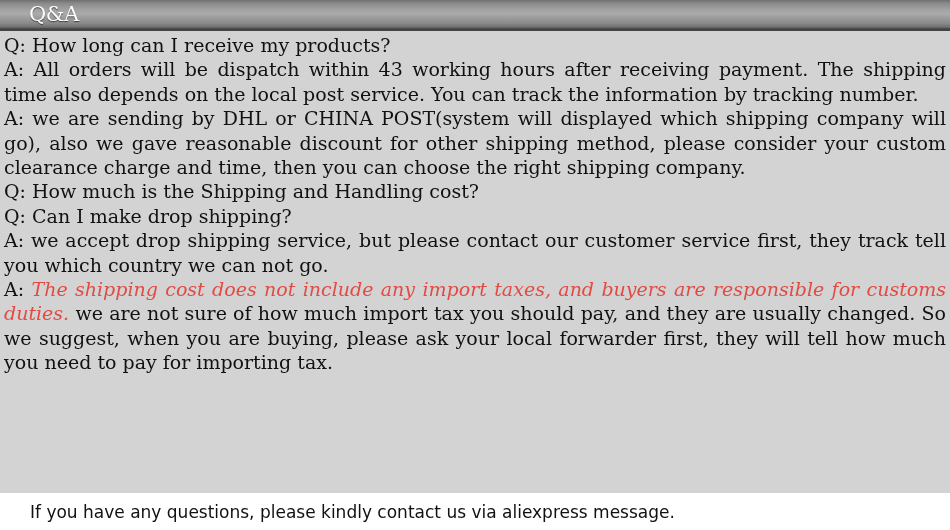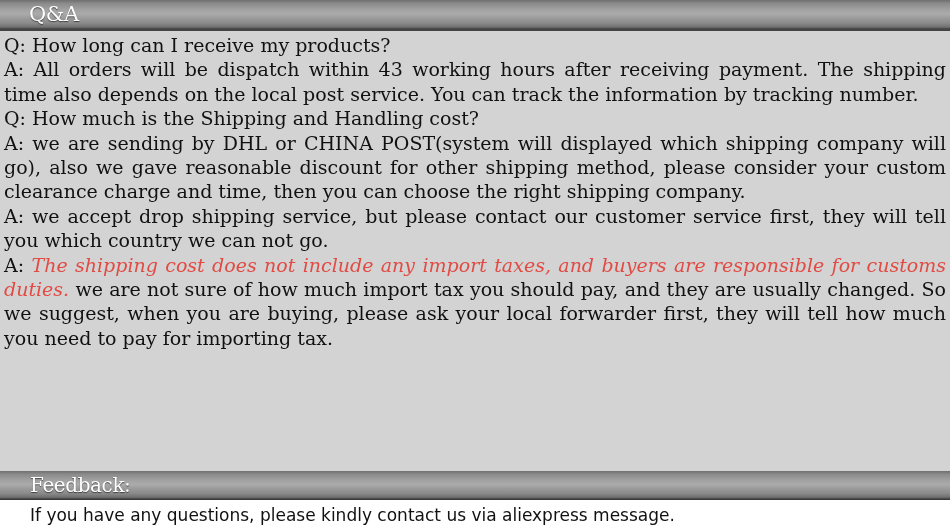--- a/index.html
+++ b/index.html
@@ -105,21 +105,21 @@
   }
   .emphasis-red {
     color: #e24b44;
     font-style: italic;
   }
 
   
   .feedback-body {
     flex: 0 0 auto;
     background: #ffffff;
-    height: 30px;
+    height: 37px;
     display: flex;
     align-items: center;
     padding-left: 30px;
     box-sizing: border-box;
   }
   .feedback-text {
     font-family: "DejaVu Sans", "Liberation Sans", sans-serif;
     font-size: 17px;
     line-height: 20px;
     color: #111111;
@@ -136,36 +136,34 @@
   </div>
 
   <div class="qa-body">
 
     <div class="qa-block">
       <p class="qa-line question"><span class="qa-prefix">Q:</span><span> How long can I receive my products?</span></p>
       <p class="qa-line answer"><span class="qa-prefix">A:</span><span> All orders will be dispatch within 43 working hours after receiving payment. The shipping time also depends on the local post service. You can track the information by tracking number.</span></p>
     </div>
 
     <div class="qa-block">
+      <p class="qa-line answer"><span class="qa-prefix">A:</span><span> we are sending by DHL or CHINA POST(system will displayed which shipping company will go), also we gave reasonable discount for other shipping method, please consider your custom clearance charge and time, then you can choose the right shipping company.</span></p>
       <p class="qa-line question"><span class="qa-prefix">Q:</span><span> How much is the Shipping and Handling cost?</span></p>
-      <p class="qa-line answer"><span class="qa-prefix">A:</span><span> we are sending by DHL or CHINA POST(system will displayed which shipping company will go), also we gave reasonable discount for other shipping method, please consider your custom clearance charge and time, then you can choose the right shipping company.</span></p>
     </div>
 
     <div class="qa-block">
-      <p class="qa-line answer"><span class="qa-prefix">A:</span><span> we accept drop shipping service, but please contact our customer service first, they will tell you which country we can not go.</span></p>
+      <p class="qa-line question"><span class="qa-prefix">Q:</span><span> Can I make drop shipping?</span></p>
+      <p class="qa-line answer"><span class="qa-prefix">A:</span><span> we accept drop shipping service, but please contact our customer service first, they track tell you which country we can not go.</span></p>
     </div>
 
 
     <div class="qa-block">
       <p class="qa-line answer"><span class="qa-prefix">A:</span><span class="emphasis-red"> The shipping cost does not include any import taxes, and buyers are responsible for customs duties.</span><span> we are not sure of how much import tax you should pay, and they are usually changed. So we suggest, when you are buying, please ask your local forwarder first, they will tell how much you need to pay for importing tax.</span></p>
     </div>
 
   </div>
 
-  <div class="section-bar feedback-bar">
-    <span class="bar-title">Feedback:</span>
-  </div>
 
   <div class="feedback-body">
     <span class="feedback-text">If you have any questions, please kindly contact us via aliexpress message.</span>
   </div>
 
 </div>
 
 </body></html>

